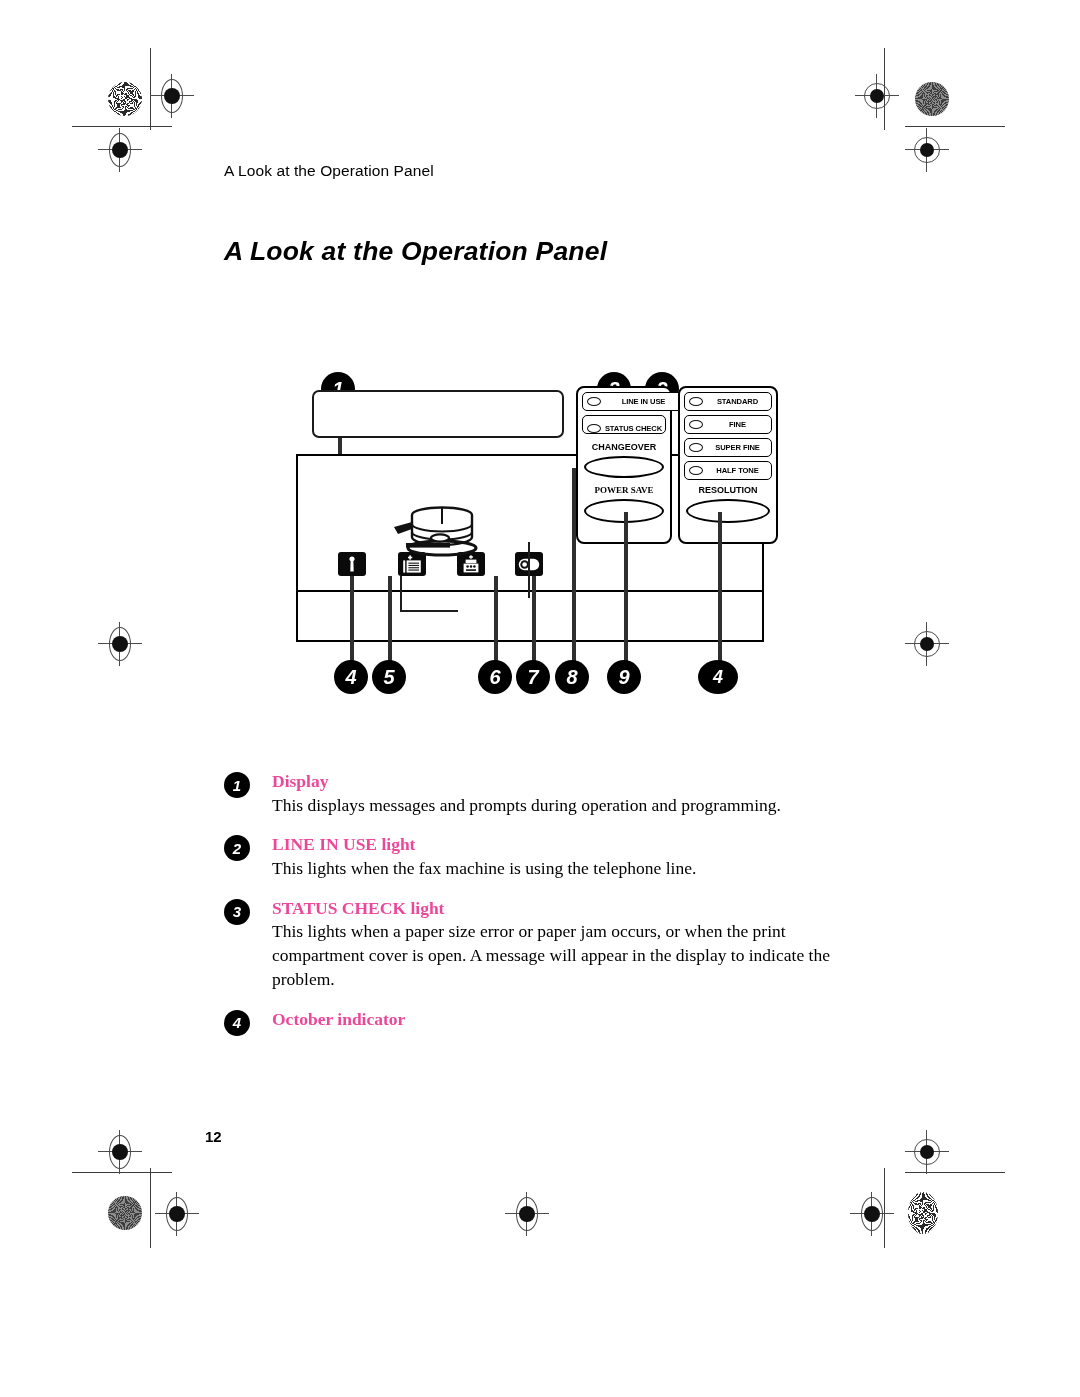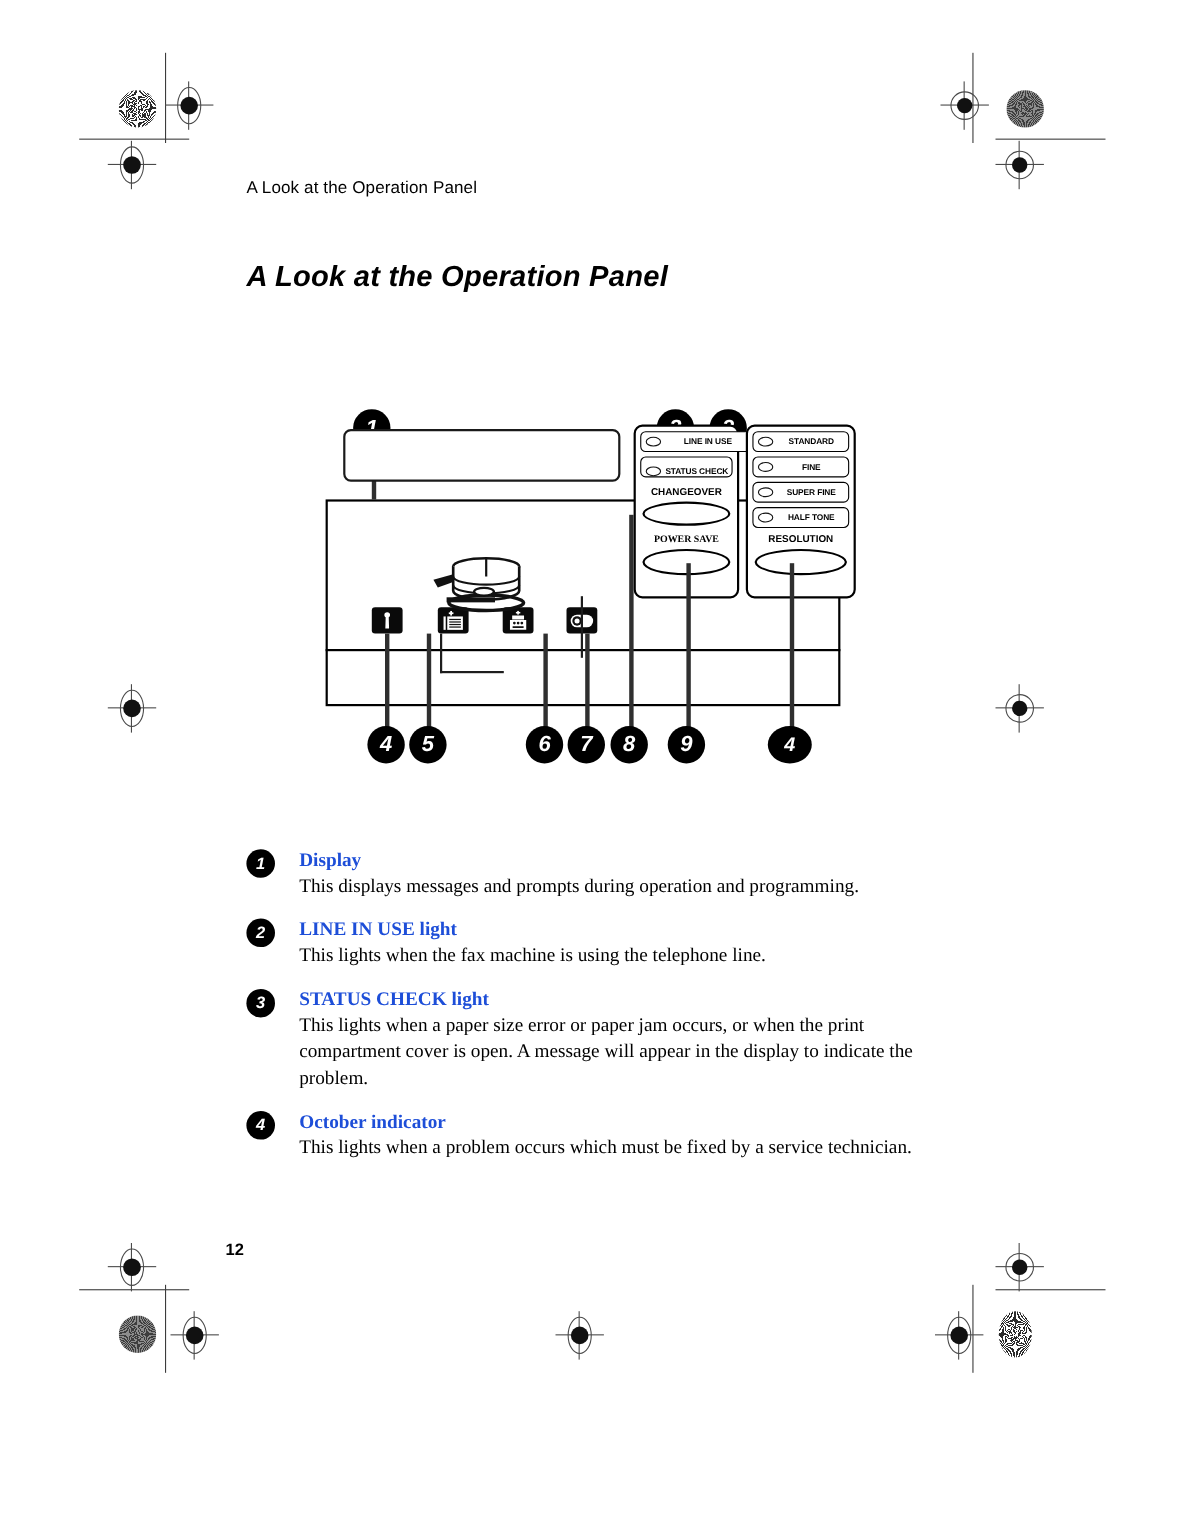--- a/index.html
+++ b/index.html
@@ -99,21 +99,21 @@
   .connector{position:absolute;border:2.6px solid #1d1d1d;box-sizing:border-box;}
 
   
   .desc{position:absolute;left:224px;top:770px;width:620px;
     font-family:"Liberation Serif", serif;}
   .entry{position:relative;margin-bottom:16px;}
   .entry .num{position:absolute;left:0;top:2px;width:26px;height:26px;border-radius:50%;
     background:#000;color:#fff;font-family:"Liberation Sans",sans-serif;
     font-size:15px;font-weight:bold;font-style:italic;
     display:flex;align-items:center;justify-content:center;line-height:1;}
-  .entry .term{margin-left:48px;font-size:17.5px;font-weight:bold;color:#1d4ed8;line-height:1.35;}
+  .entry .term{margin-left:48px;font-size:17.5px;font-weight:bold;color:#ec4899;line-height:1.35;}
   .entry .body{margin-left:48px;font-size:17.5px;color:#000;line-height:1.36;}
 </style>
 </head>
 <body>
 
 <div class="page">
 
   <div class="rule h" style="left:72px;top:126px;width:100px;"></div>
   <div class="rule h" style="left:905px;top:126px;width:100px;"></div>
   <div class="rule h" style="left:72px;top:1172px;width:100px;"></div>
@@ -341,18 +341,17 @@
 
     <div class="entry">
       <div class="num">3</div>
       <div class="term">STATUS CHECK light</div>
       <div class="body">This lights when a paper size error or paper jam occurs, or when the print compartment cover is open. A message will appear in the display to indicate the problem.</div>
     </div>
 
     <div class="entry">
       <div class="num">4</div>
       <div class="term">October indicator</div>
-      <div class="body">This lights when a problem occurs which must be fixed by a service technician.</div>
     </div>
 
   </div>
 
 </div>
 
 </body></html>

